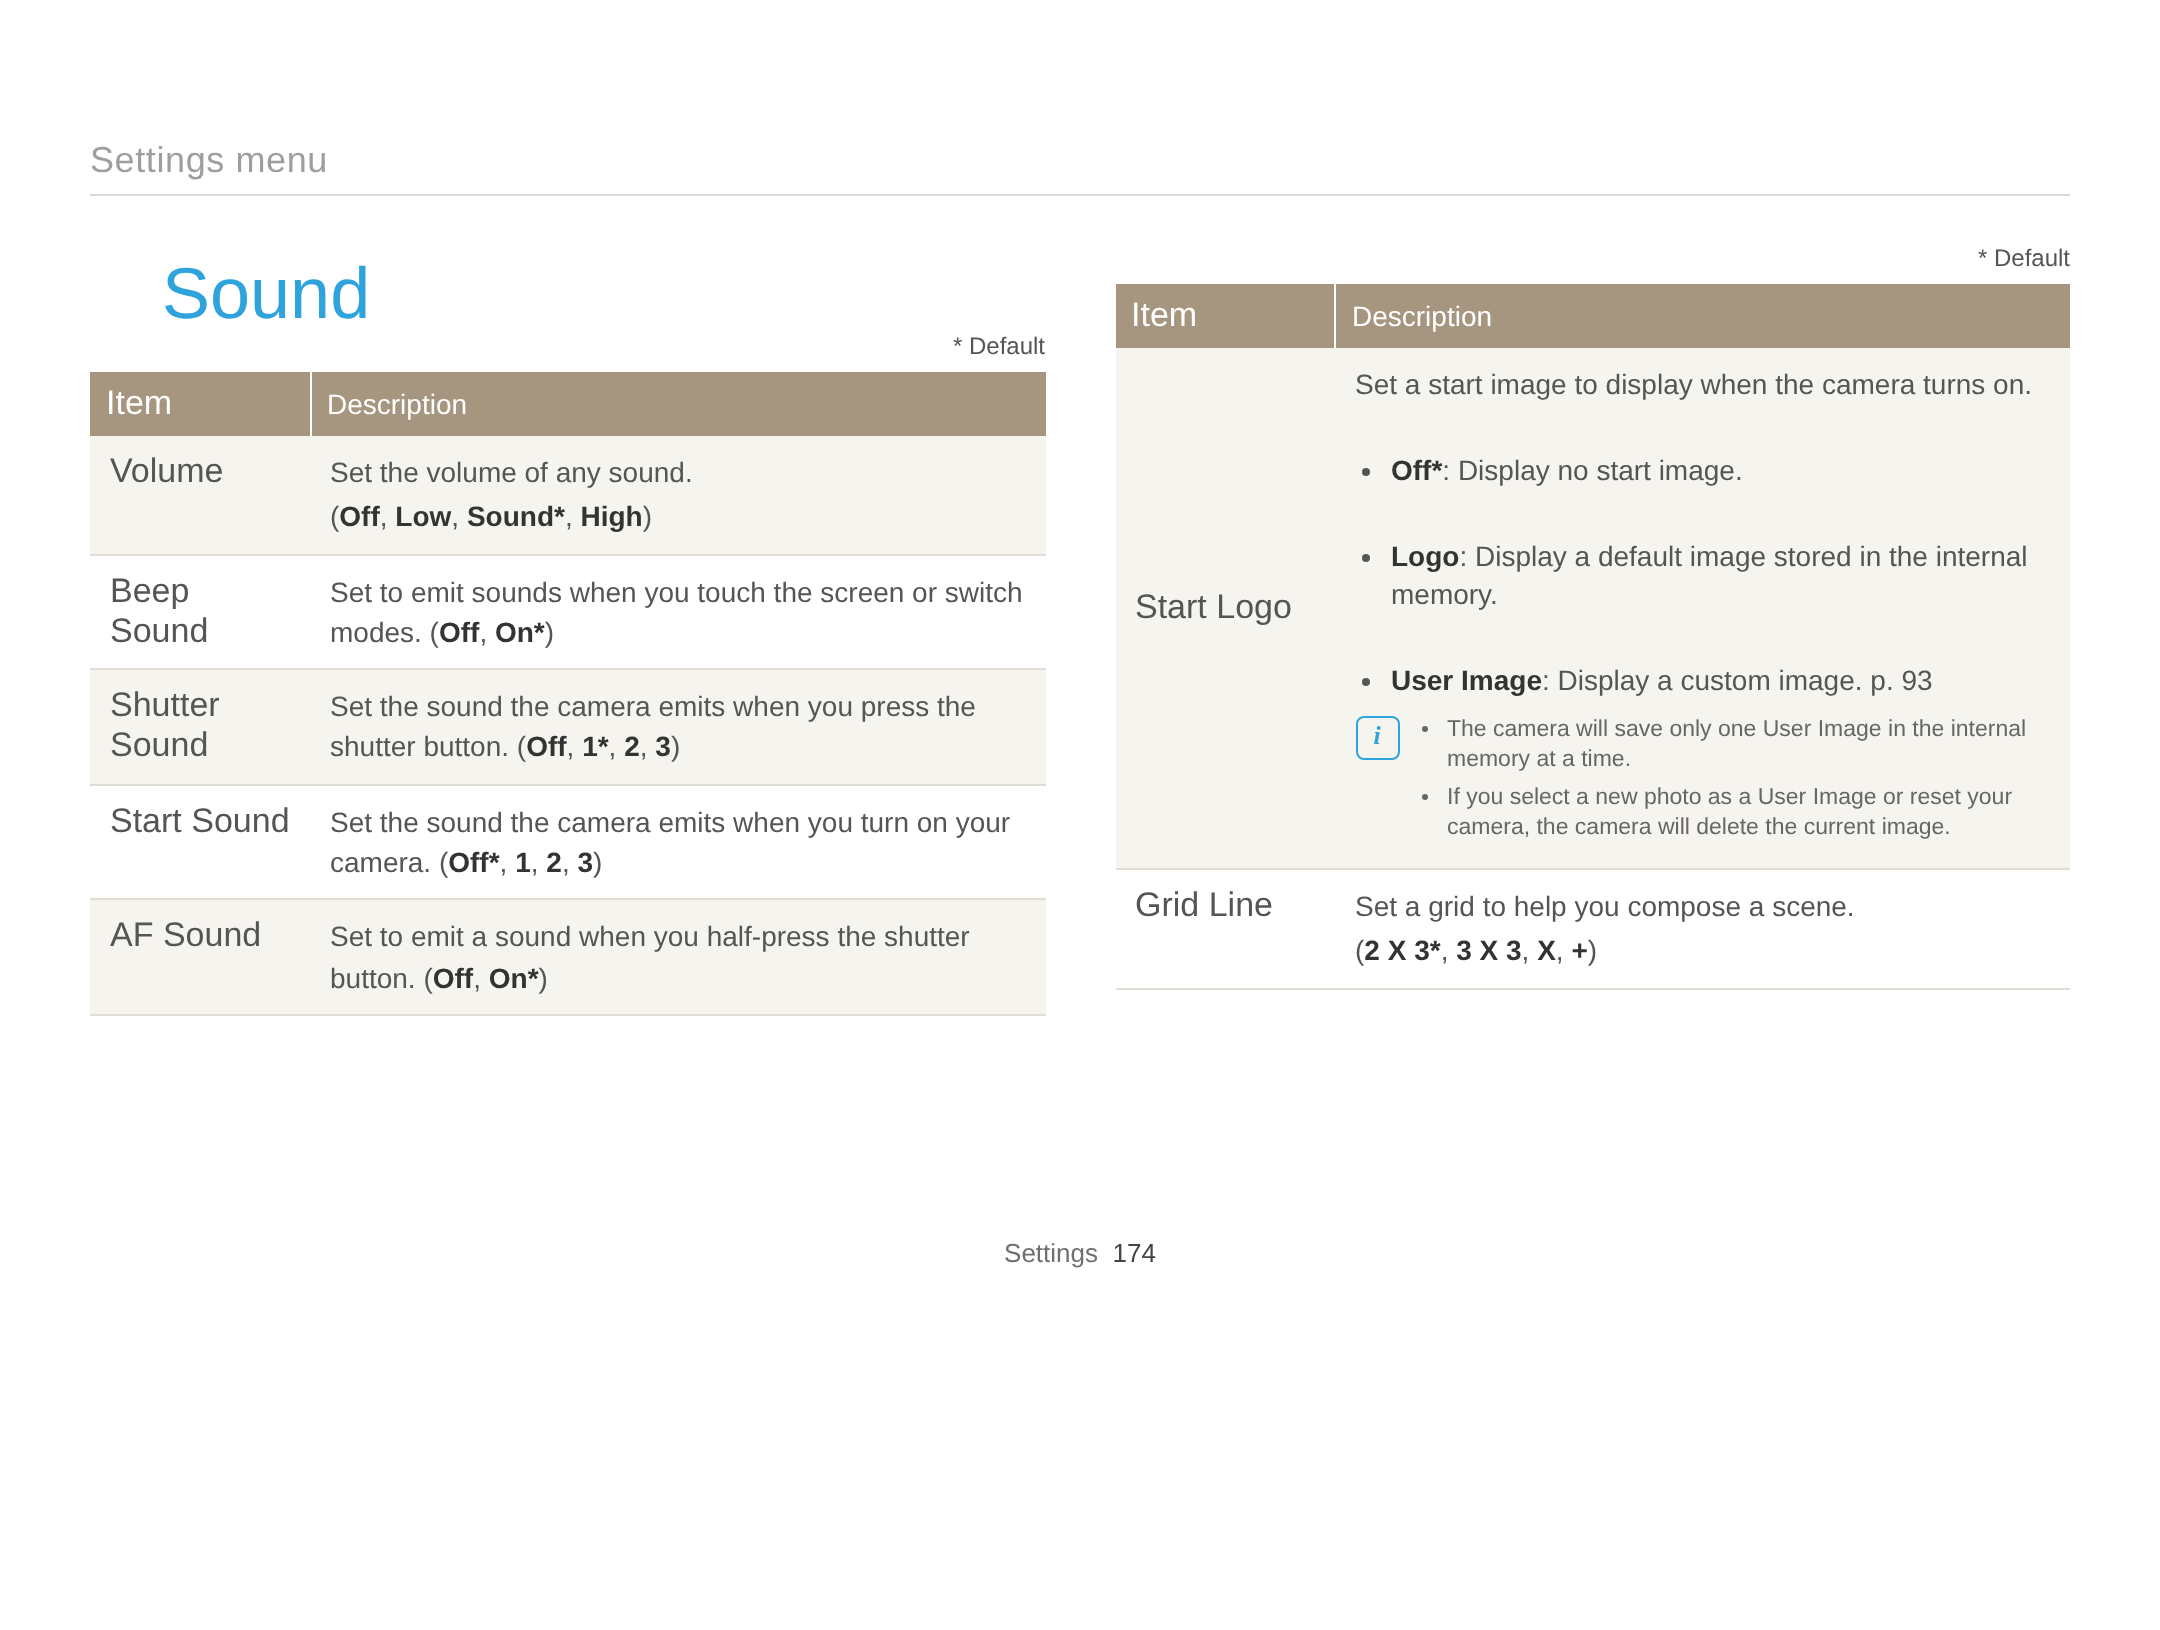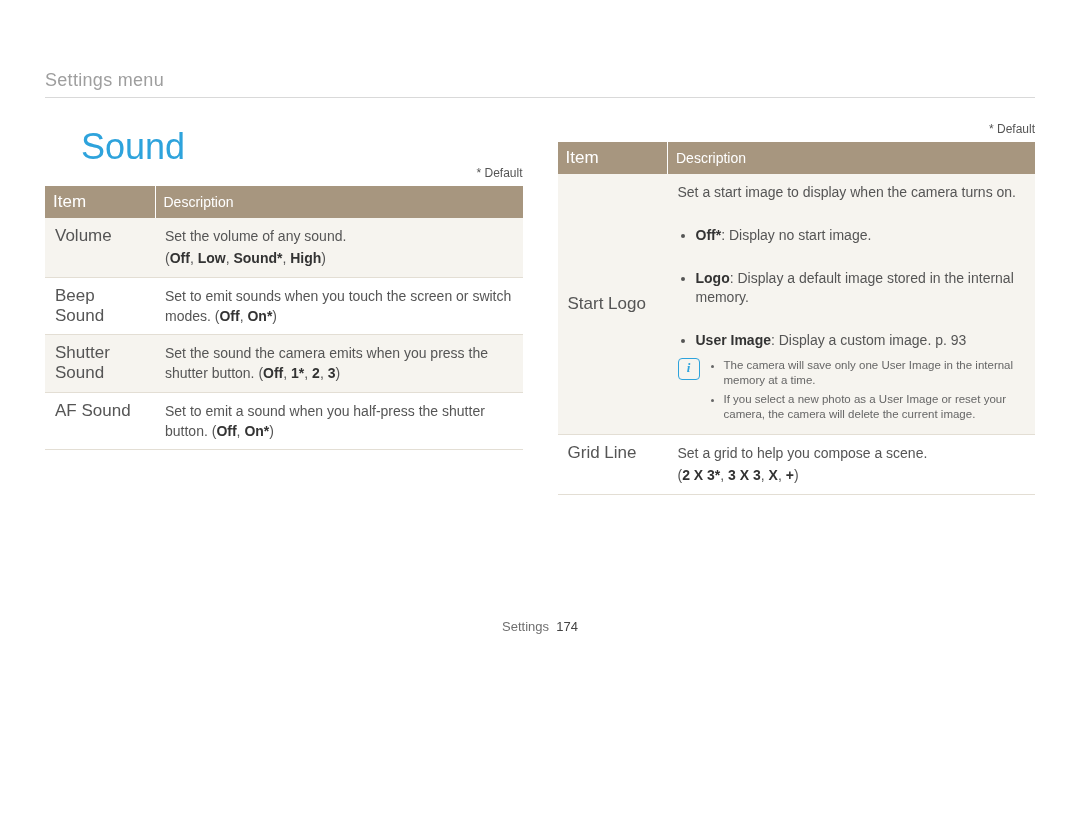--- a/index.html
+++ b/index.html
@@ -67,20 +67,26 @@
               <span>Set to emit sounds when you touch the screen or switch modes. (</span><b>Off</b><span>, </span><b>On*</b><span>)</span>
             </td>
           </tr>
           <tr>
             <td class="item-col">Shutter Sound</td>
             <td class="desc">
               <span>Set the sound the camera emits when you press the shutter button. (</span><b>Off</b><span>, </span><b>1*</b><span>, </span><b>2</b><span>, </span><b>3</b><span>)</span>
             </td>
           </tr>
           <tr>
+            <td class="item-col">Start Sound</td>
+            <td class="desc">
+              <span>Set the sound the camera emits when you turn on your camera. (</span><b>Off*</b><span>, </span><b>1</b><span>, </span><b>2</b><span>, </span><b>3</b><span>)</span>
+            </td>
+          </tr>
+          <tr>
             <td class="item-col">AF Sound</td>
             <td class="desc">
               <span>Set to emit a sound when you half-press the shutter button. (</span><b>Off</b><span>, </span><b>On*</b><span>)</span>
             </td>
           </tr>
         </tbody>
       </table>
     </div>
 
     <div class="col">

